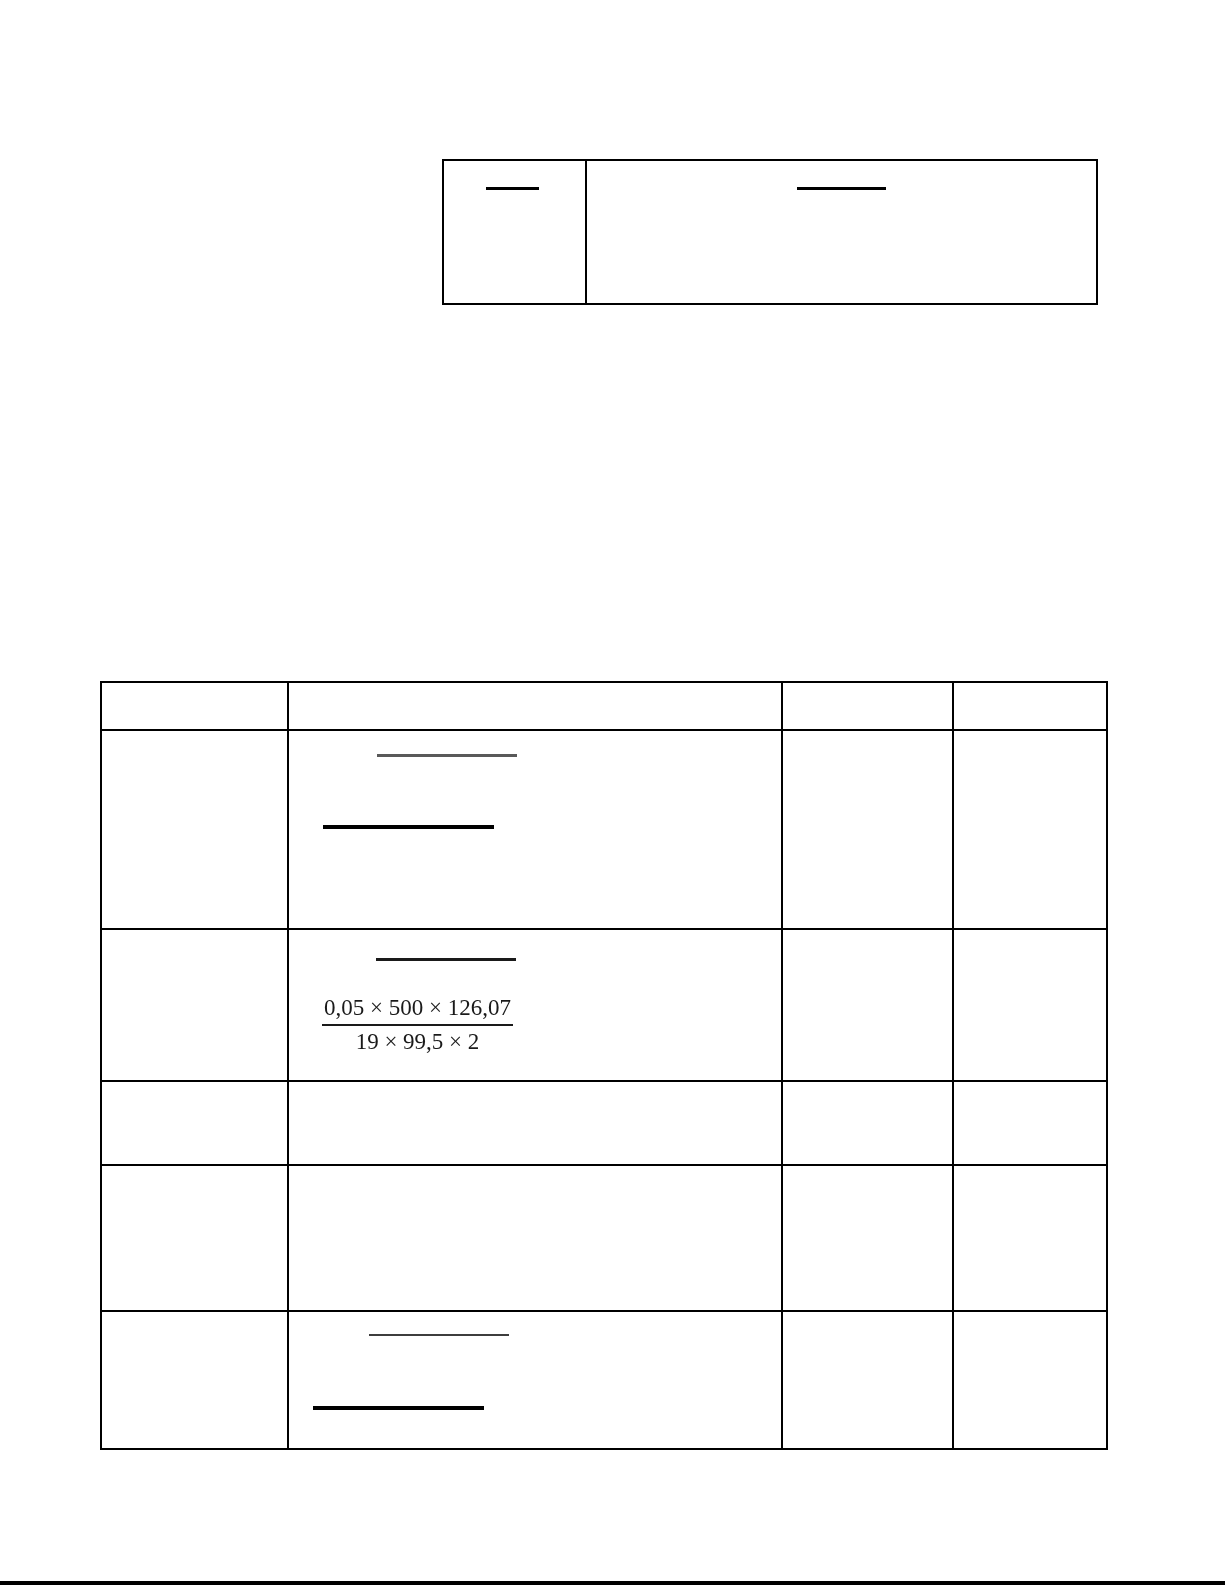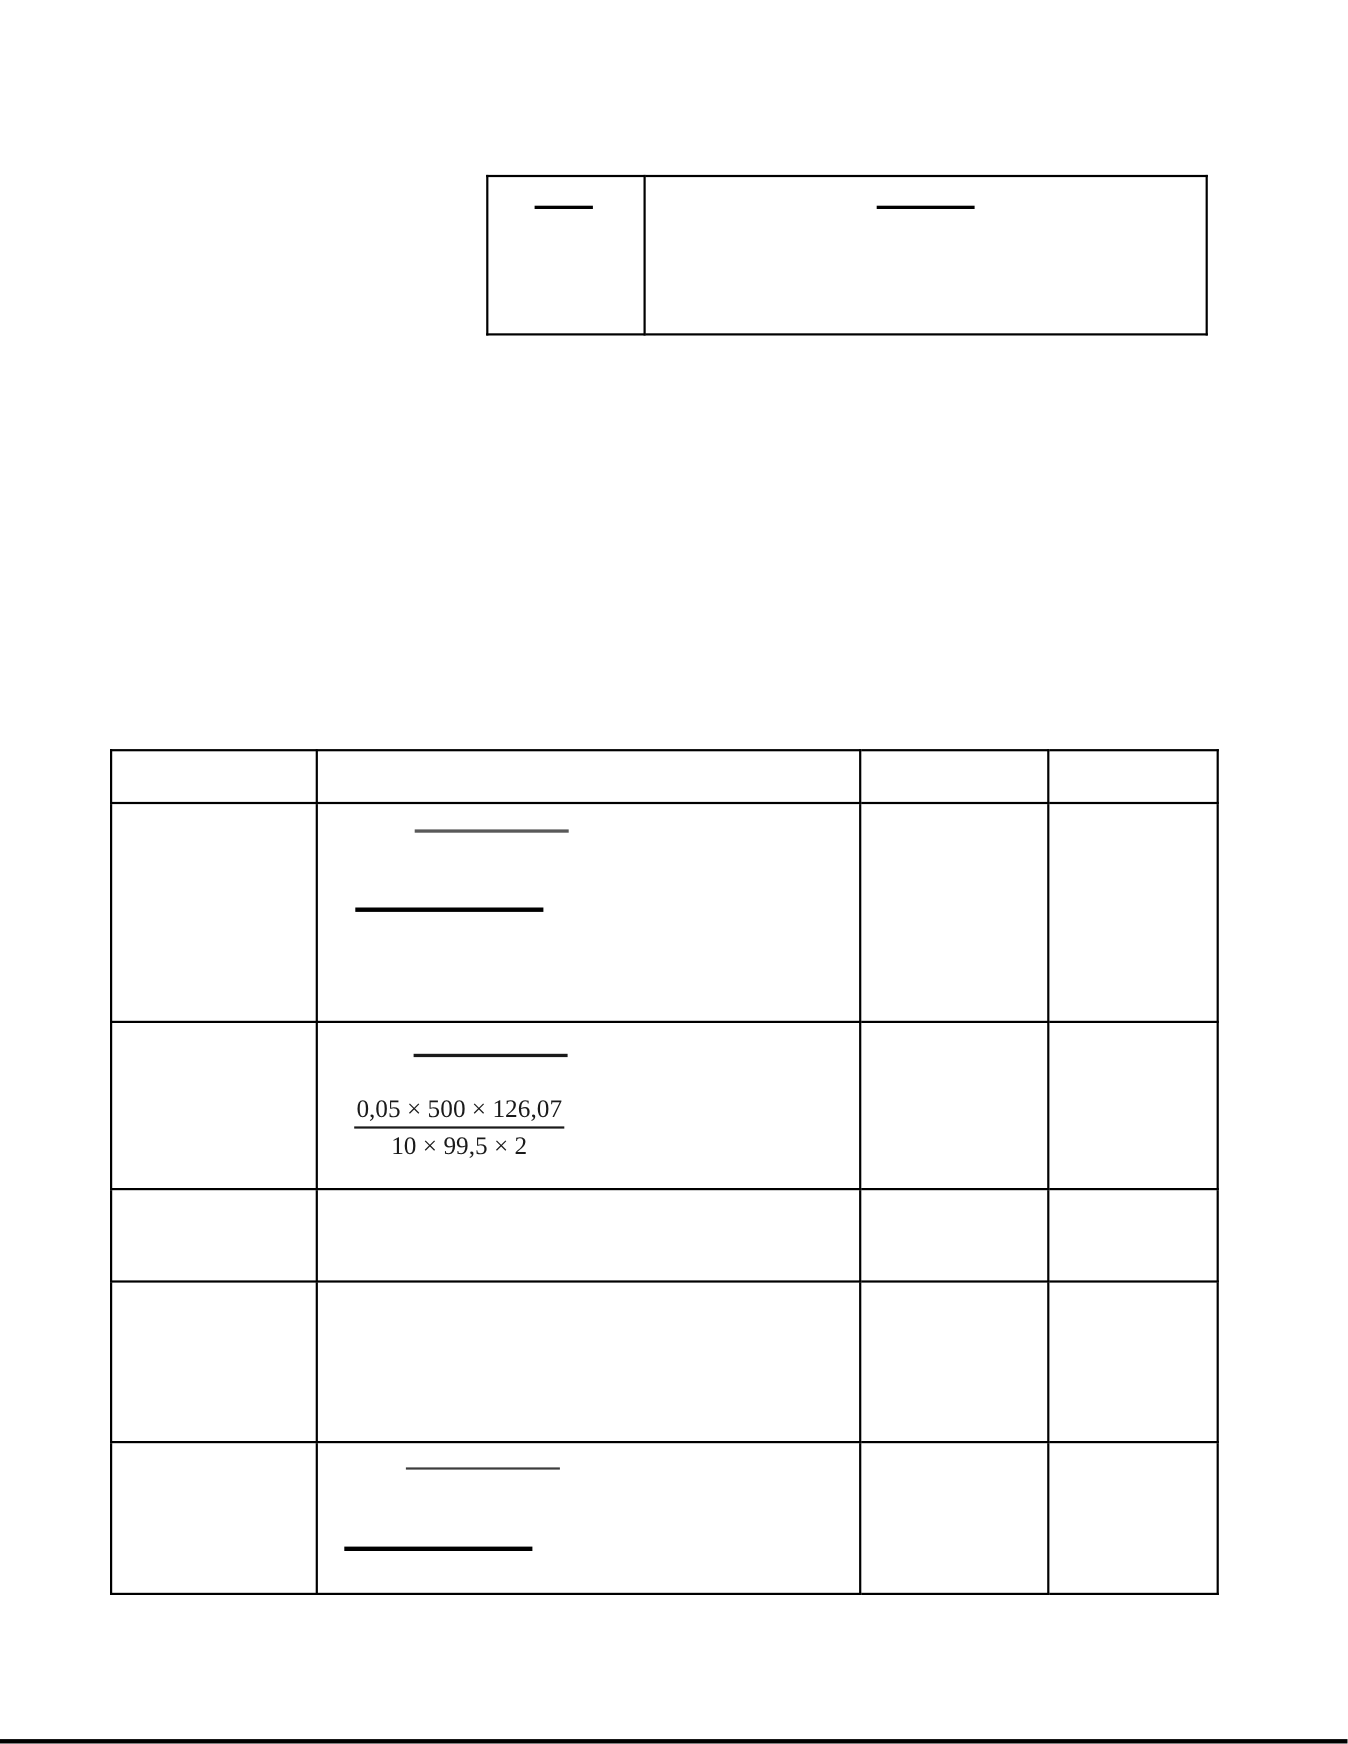--- a/index.html
+++ b/index.html
@@ -138,21 +138,21 @@
         <td></td>
         <td></td>
       </tr>
 
       <tr class="row-2">
         <td></td>
         <td>
           <div class="rule r2-rule"></div>
           <div class="fraction">
             <div class="num">0,05 × 500 × 126,07</div>
-            <div class="den">10 × 99,5 × 2</div>
+            <div class="den">19 × 99,5 × 2</div>
           </div>
         </td>
         <td></td>
         <td></td>
       </tr>
 
       <tr class="row-3">
         <td></td>
         <td></td>
         <td></td>

